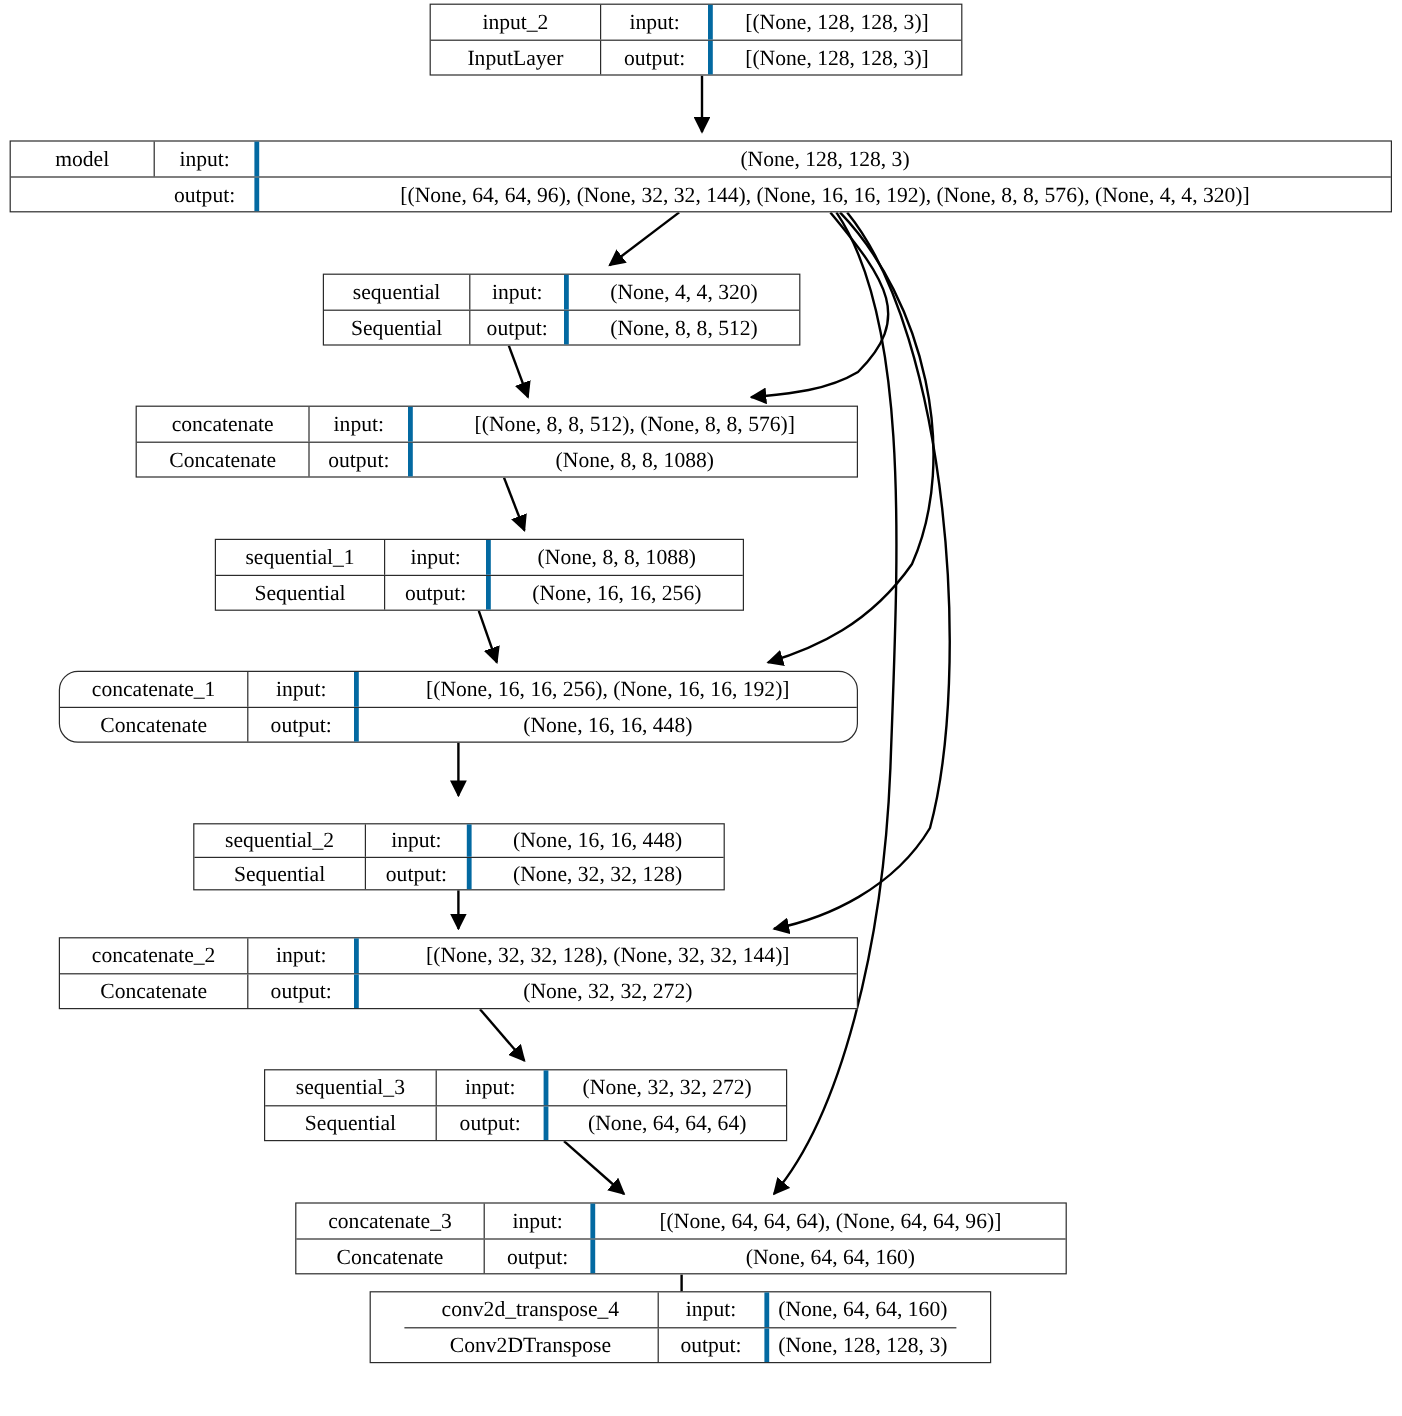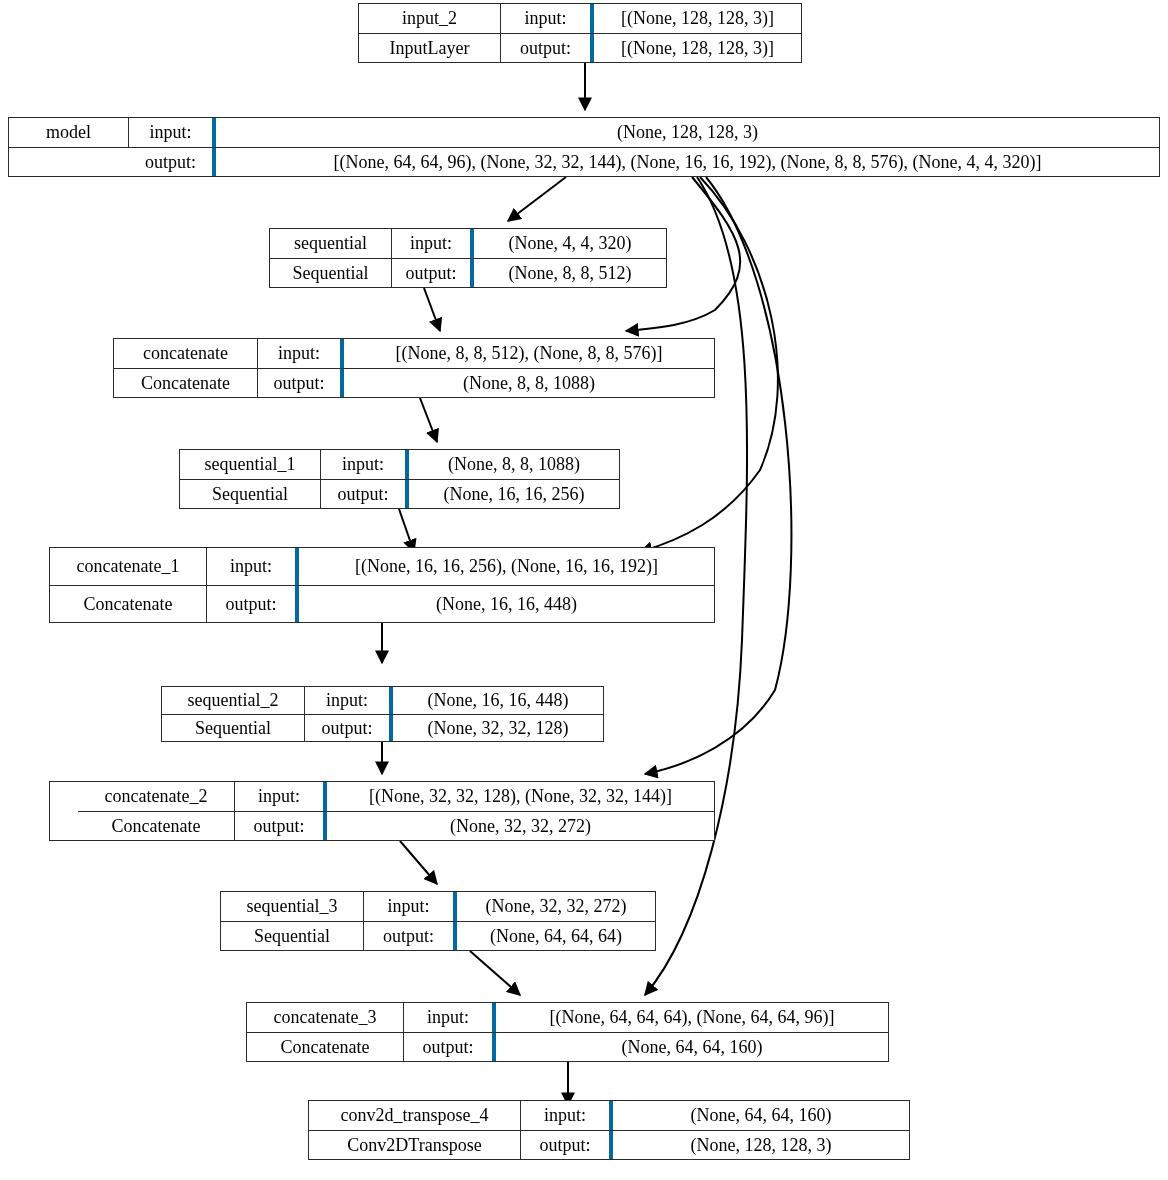--- a/index.html
+++ b/index.html
@@ -156,21 +156,21 @@
           <div class="cell c-name" style="width: 141px; flex: 0 0 141px;">sequential_1</div>
           <div class="cell c-io" style="width: 88px; flex: 0 0 88px;">input:</div>
           <div class="cell c-shape" style="flex: 1 1 auto;">(None, 8, 8, 1088)</div>
         </div>
         <div class="row">
           <div class="cell c-name" style="width: 141px; flex: 0 0 141px;">Sequential</div>
           <div class="cell c-io" style="width: 88px; flex: 0 0 88px;">output:</div>
           <div class="cell c-shape" style="flex: 1 1 auto;">(None, 16, 16, 256)</div>
         </div>
       </div>
-      <div class="node" style="left: 49px; top: 547px; width: 666px; height: 76px;">
+      <div class="node" style="left: 49px; top: 559px; width: 666px; height: 60px; border-radius: 16px;">
         <div class="row top">
           <div class="cell c-name" style="width: 157px; flex: 0 0 157px;">concatenate_1</div>
           <div class="cell c-io" style="width: 92px; flex: 0 0 92px;">input:</div>
           <div class="cell c-shape" style="flex: 1 1 auto;">[(None, 16, 16, 256), (None, 16, 16, 192)]</div>
         </div>
         <div class="row">
           <div class="cell c-name" style="width: 157px; flex: 0 0 157px;">Concatenate</div>
           <div class="cell c-io" style="width: 92px; flex: 0 0 92px;">output:</div>
           <div class="cell c-shape" style="flex: 1 1 auto;">(None, 16, 16, 448)</div>
         </div>
@@ -180,21 +180,21 @@
           <div class="cell c-name" style="width: 143px; flex: 0 0 143px;">sequential_2</div>
           <div class="cell c-io" style="width: 88px; flex: 0 0 88px;">input:</div>
           <div class="cell c-shape" style="flex: 1 1 auto;">(None, 16, 16, 448)</div>
         </div>
         <div class="row">
           <div class="cell c-name" style="width: 143px; flex: 0 0 143px;">Sequential</div>
           <div class="cell c-io" style="width: 88px; flex: 0 0 88px;">output:</div>
           <div class="cell c-shape" style="flex: 1 1 auto;">(None, 32, 32, 128)</div>
         </div>
       </div>
-      <div class="node" style="left: 49px; top: 781px; width: 666px; height: 60px; padding-left: 28px;">
+      <div class="node" style="left: 49px; top: 781px; width: 666px; height: 60px;">
         <div class="row top">
           <div class="cell c-name" style="width: 157px; flex: 0 0 157px;">concatenate_2</div>
           <div class="cell c-io" style="width: 92px; flex: 0 0 92px;">input:</div>
           <div class="cell c-shape" style="flex: 1 1 auto;">[(None, 32, 32, 128), (None, 32, 32, 144)]</div>
         </div>
         <div class="row">
           <div class="cell c-name" style="width: 157px; flex: 0 0 157px;">Concatenate</div>
           <div class="cell c-io" style="width: 92px; flex: 0 0 92px;">output:</div>
           <div class="cell c-shape" style="flex: 1 1 auto;">(None, 32, 32, 272)</div>
         </div>
@@ -216,21 +216,21 @@
           <div class="cell c-name" style="width: 157px; flex: 0 0 157px;">concatenate_3</div>
           <div class="cell c-io" style="width: 92px; flex: 0 0 92px;">input:</div>
           <div class="cell c-shape" style="flex: 1 1 auto;">[(None, 64, 64, 64), (None, 64, 64, 96)]</div>
         </div>
         <div class="row">
           <div class="cell c-name" style="width: 157px; flex: 0 0 157px;">Concatenate</div>
           <div class="cell c-io" style="width: 92px; flex: 0 0 92px;">output:</div>
           <div class="cell c-shape" style="flex: 1 1 auto;">(None, 64, 64, 160)</div>
         </div>
       </div>
-      <div class="node" style="left: 308px; top: 1100px; width: 602px; height: 60px;">
+      <div class="node" style="left: 308px; top: 1076px; width: 518px; height: 60px; align-items: center;">
         <div class="row top">
           <div class="cell c-name" style="width: 212px; flex: 0 0 212px;">conv2d_transpose_4</div>
           <div class="cell c-io" style="width: 92px; flex: 0 0 92px;">input:</div>
           <div class="cell c-shape" style="flex: 1 1 auto;">(None, 64, 64, 160)</div>
         </div>
         <div class="row">
           <div class="cell c-name" style="width: 212px; flex: 0 0 212px;">Conv2DTranspose</div>
           <div class="cell c-io" style="width: 92px; flex: 0 0 92px;">output:</div>
           <div class="cell c-shape" style="flex: 1 1 auto;">(None, 128, 128, 3)</div>
         </div>

